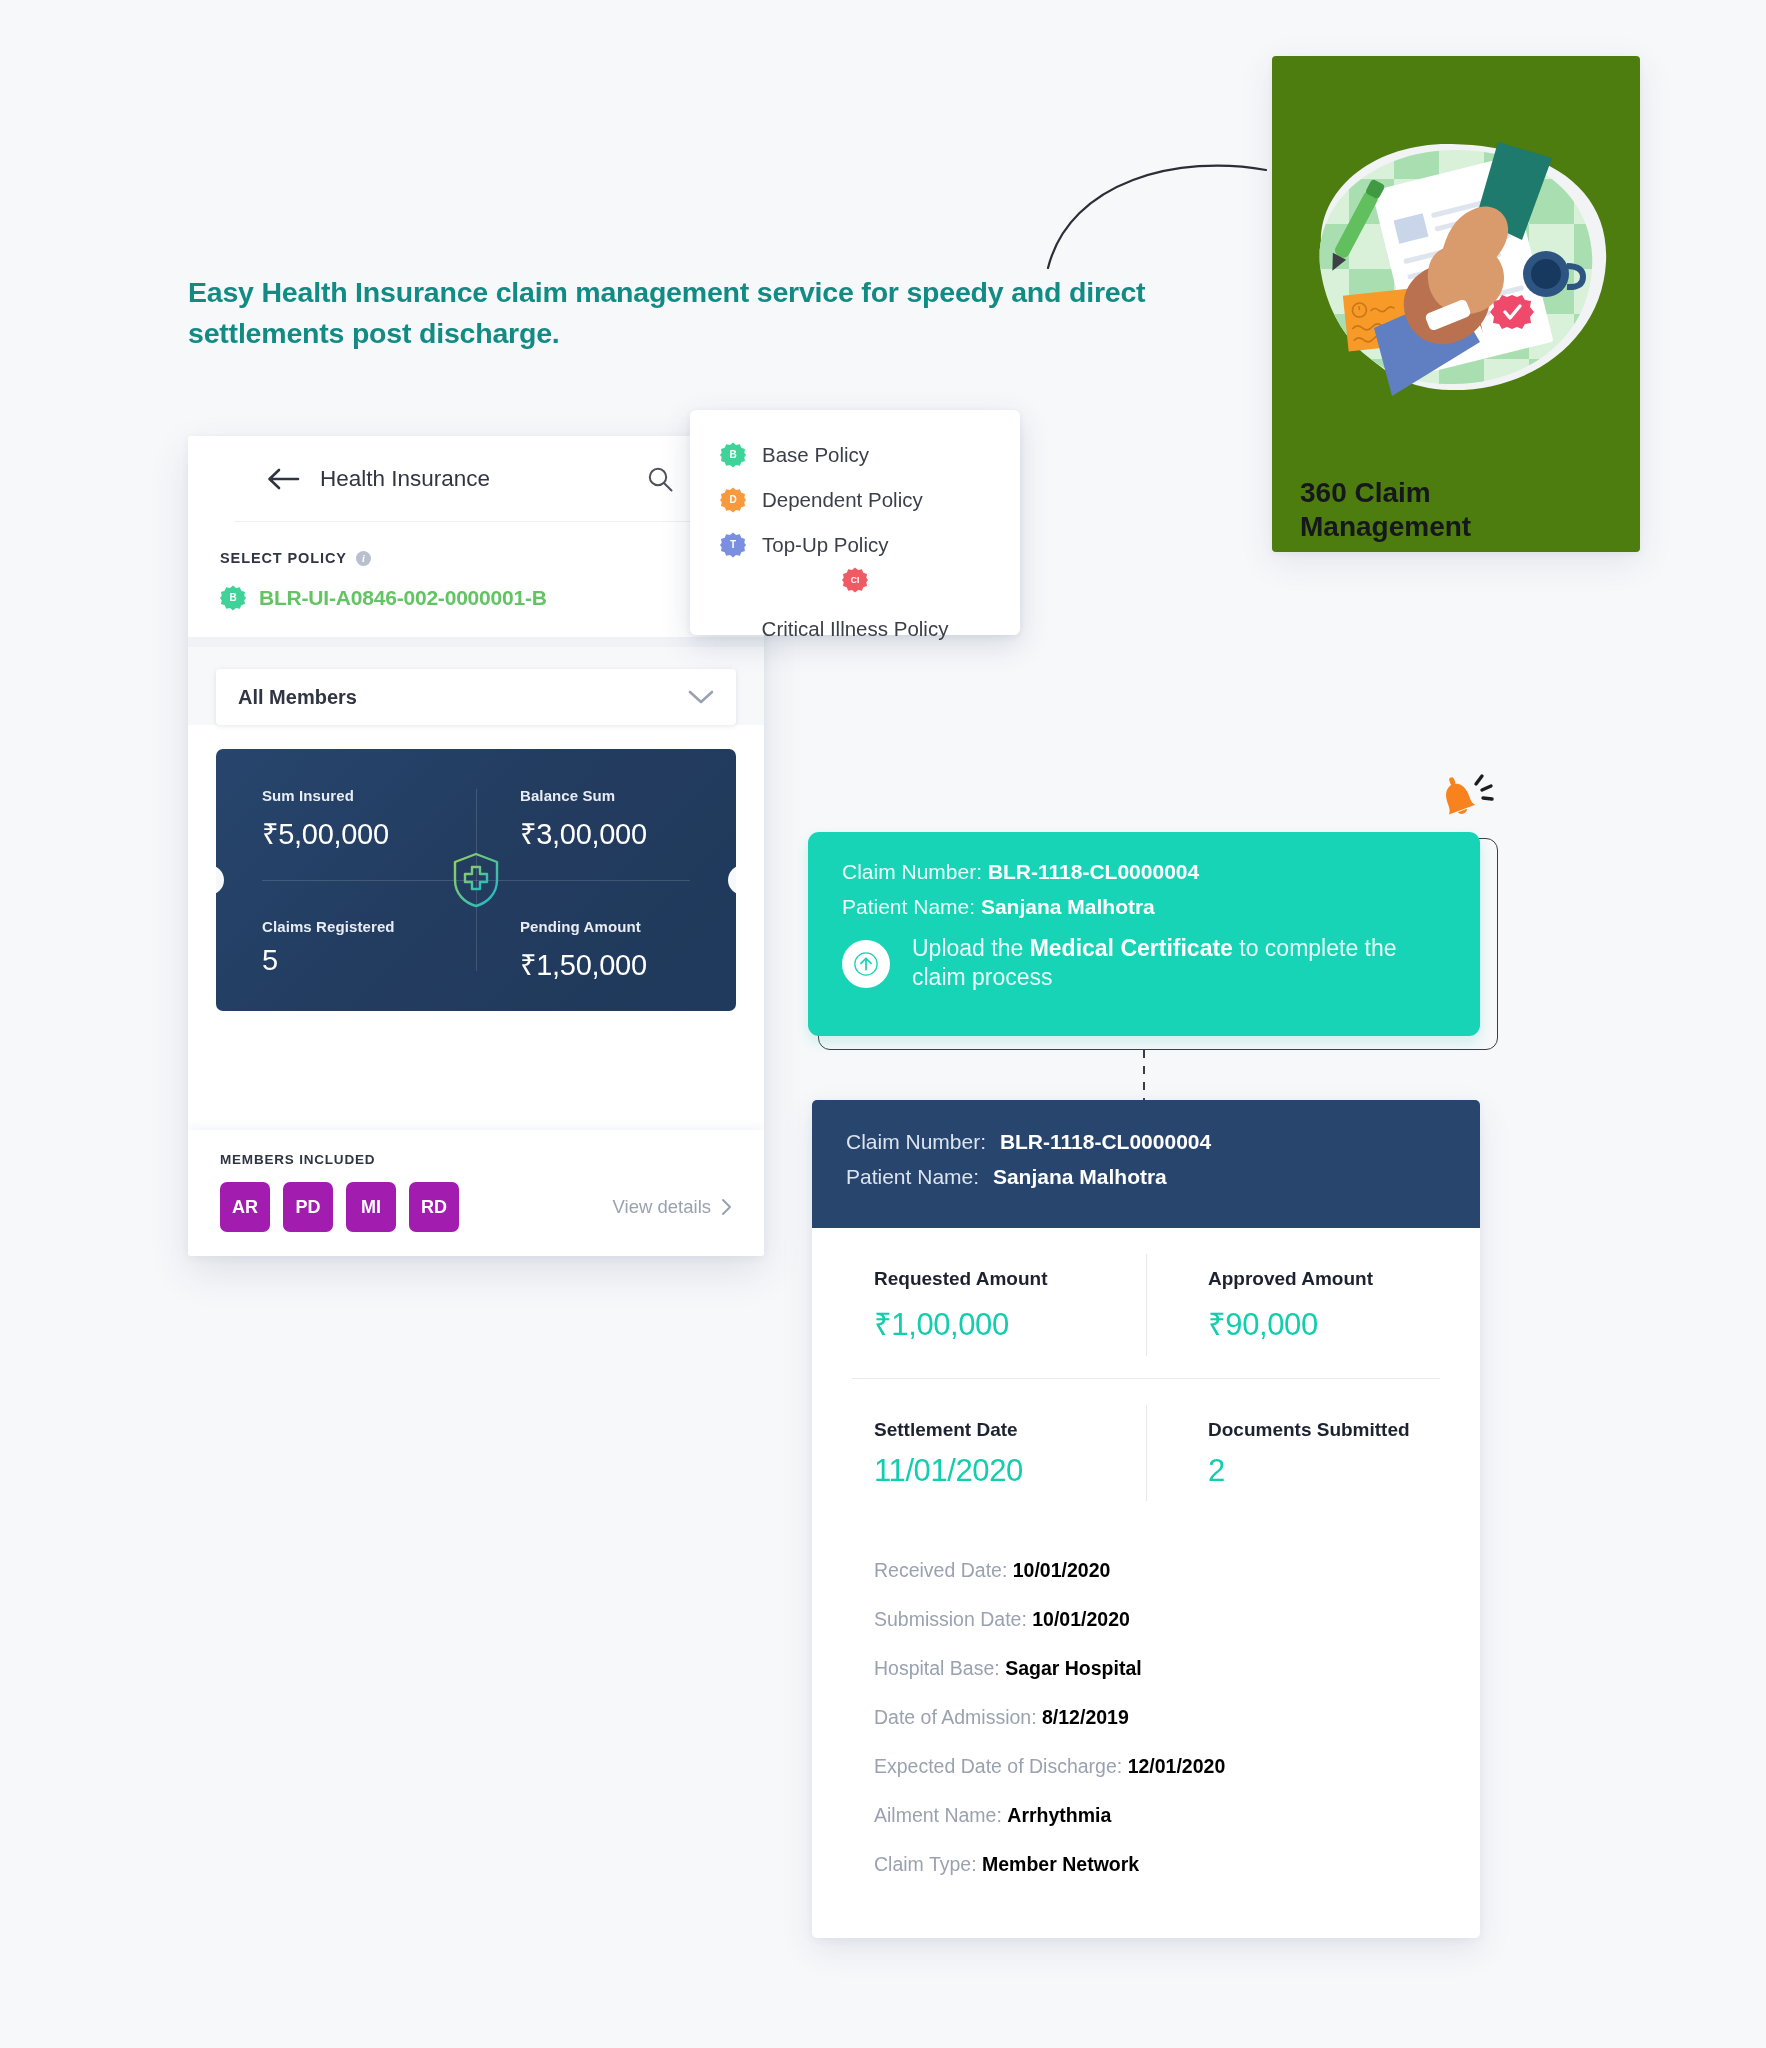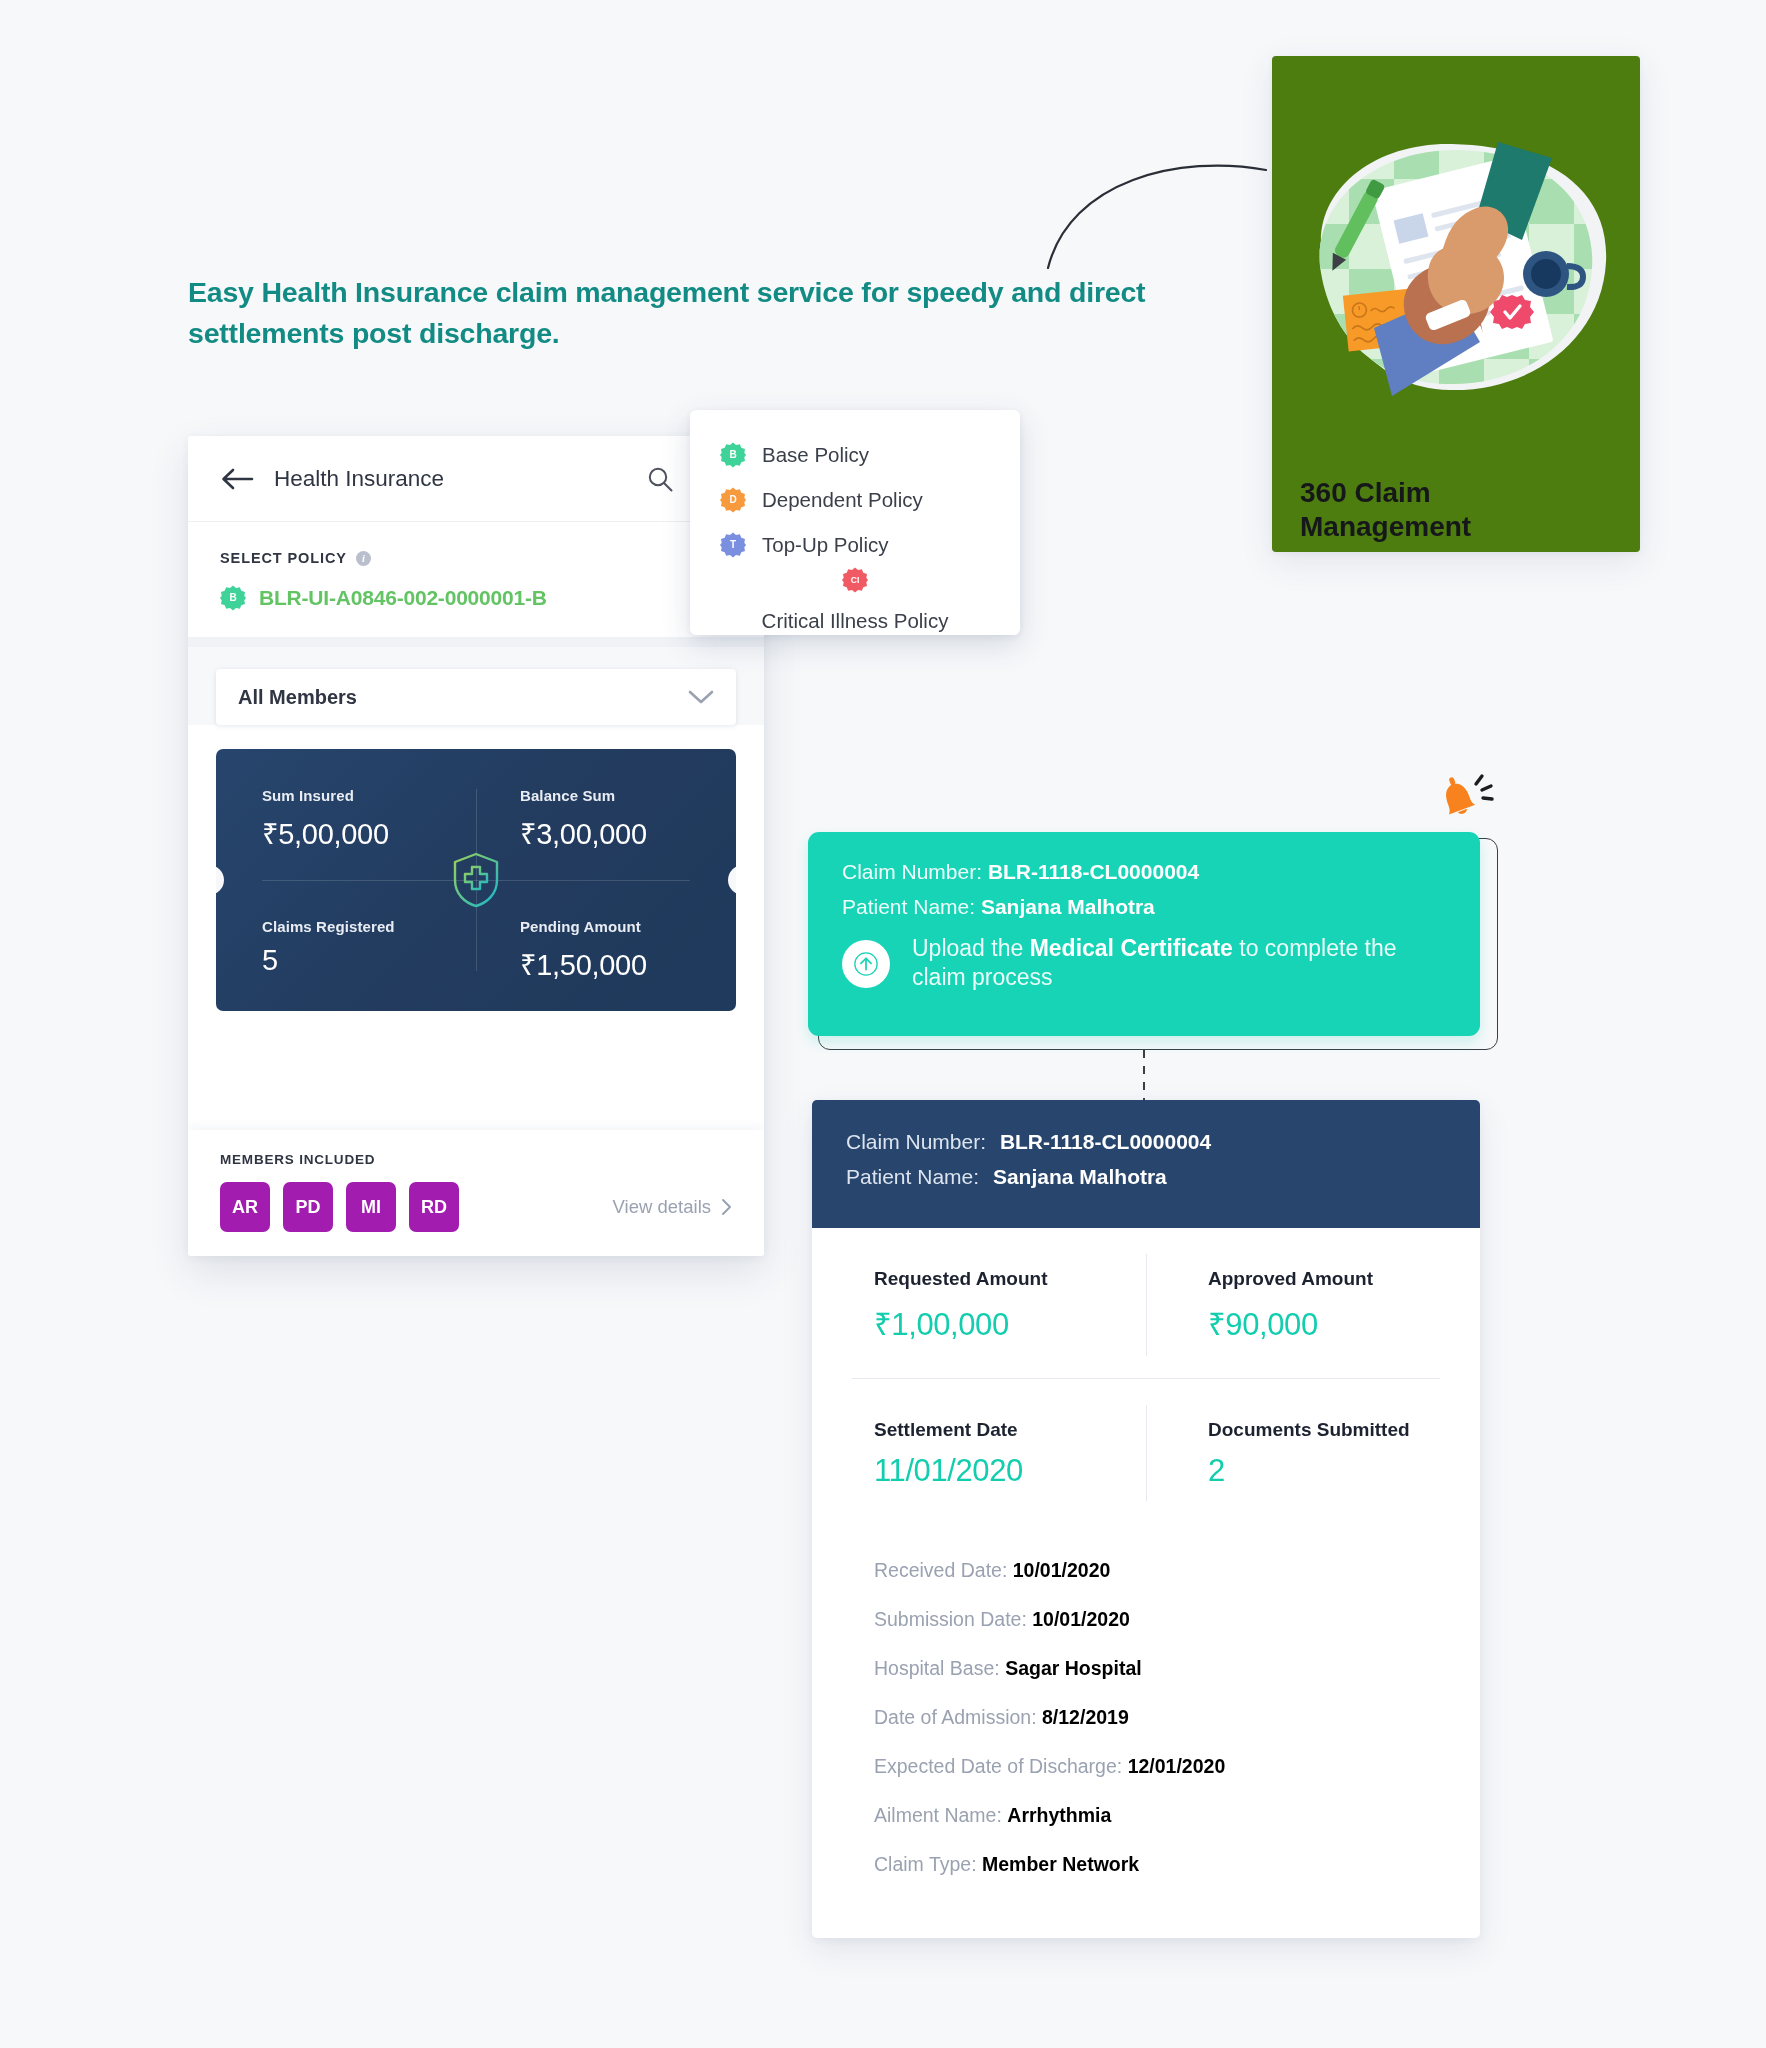--- a/index.html
+++ b/index.html
@@ -35,21 +35,21 @@
 
   
   .app-panel {
     position: absolute; left: 188px; top: 436px; width: 576px; height: 820px;
     background: #ffffff; border-radius: 3px;
     box-shadow: 0 16px 40px rgba(40,60,100,0.12), 0 2px 8px rgba(40,60,100,0.06);
     overflow: hidden;
   }
   .app-header {
     position: relative; height: 86px; display: flex; align-items: center;
-    padding: 0 32px; border-bottom: 1px solid #edeff3; background: #fff;
+    padding: 0 32px; border-bottom: 1px solid #edeff3; background: #fff; margin-left: 46px;
   }
   .back-arrow { width: 34px; height: 24px; margin-right: 20px; flex: none; }
   .app-title { font-size: 22.5px; color: #2f3542; font-weight: normal; }
   .header-icons { margin-left: auto; display: flex; align-items: center; gap: 30px; }
   .icon-btn { width: 28px; height: 28px; position: relative; }
 
   .select-policy-block { padding: 28px 32px 26px 32px; background: #fff; }
   .sp-label-row { display: flex; align-items: center; gap: 9px; }
   .sp-label {
     font-size: 14.5px; font-weight: bold; color: #2f3542; letter-spacing: 0.9px;
@@ -389,21 +389,21 @@
       </span>
       <span style="font-size:20.5px;color:#3a3f4a;">Top-Up Policy</span>
     </div>
     <div style="display:flex;align-items:center;gap:16px;padding:0 30px;height:45px;flex-direction:column;">
       <span class="badge">
         <svg viewBox="0 0 26 26" width="26" height="26">
             <path d="M13 0.6 L16 3 L19.8 2.3 L21.3 5.8 L25 7 L24.3 10.8 L26 13 L24.3 15.2 L25 19 L21.3 20.2 L19.8 23.7 L16 23 L13 25.4 L10 23 L6.2 23.7 L4.7 20.2 L1 19 L1.7 15.2 L0 13 L1.7 10.8 L1 7 L4.7 5.8 L6.2 2.3 L10 3 Z" fill="#f05b63"></path>
           </svg>
         <span style="font-size:8.5px;">CI</span>
       </span>
-      <span style="font-size:20.5px;color:#3a3f4a;">Critical Illness Policy</span>
+      <span style="font-size:20.5px;color:#3a3f4a;margin-top:8px;">Critical Illness Policy</span>
     </div>
   </div>
 
   <svg class="megaphone" viewBox="0 0 62 62">
     <g transform="rotate(-20 28 36)">
       <path d="M14 42 C 18 38 16 33 17 27 C 18 19 23 15 28 15 C 33 15 38 19 39 27 C 40 33 38 38 42 42 Z" fill="#f7821e"></path>
       <path d="M23 43 a5.5 5.5 0 0 0 10 0 Z" fill="#f7821e"></path>
       <rect x="26" y="8" width="5" height="8" rx="2.4" fill="#f7821e"></rect>
     </g>
     <g stroke="#1d1d1f" stroke-width="3.4" stroke-linecap="round">

